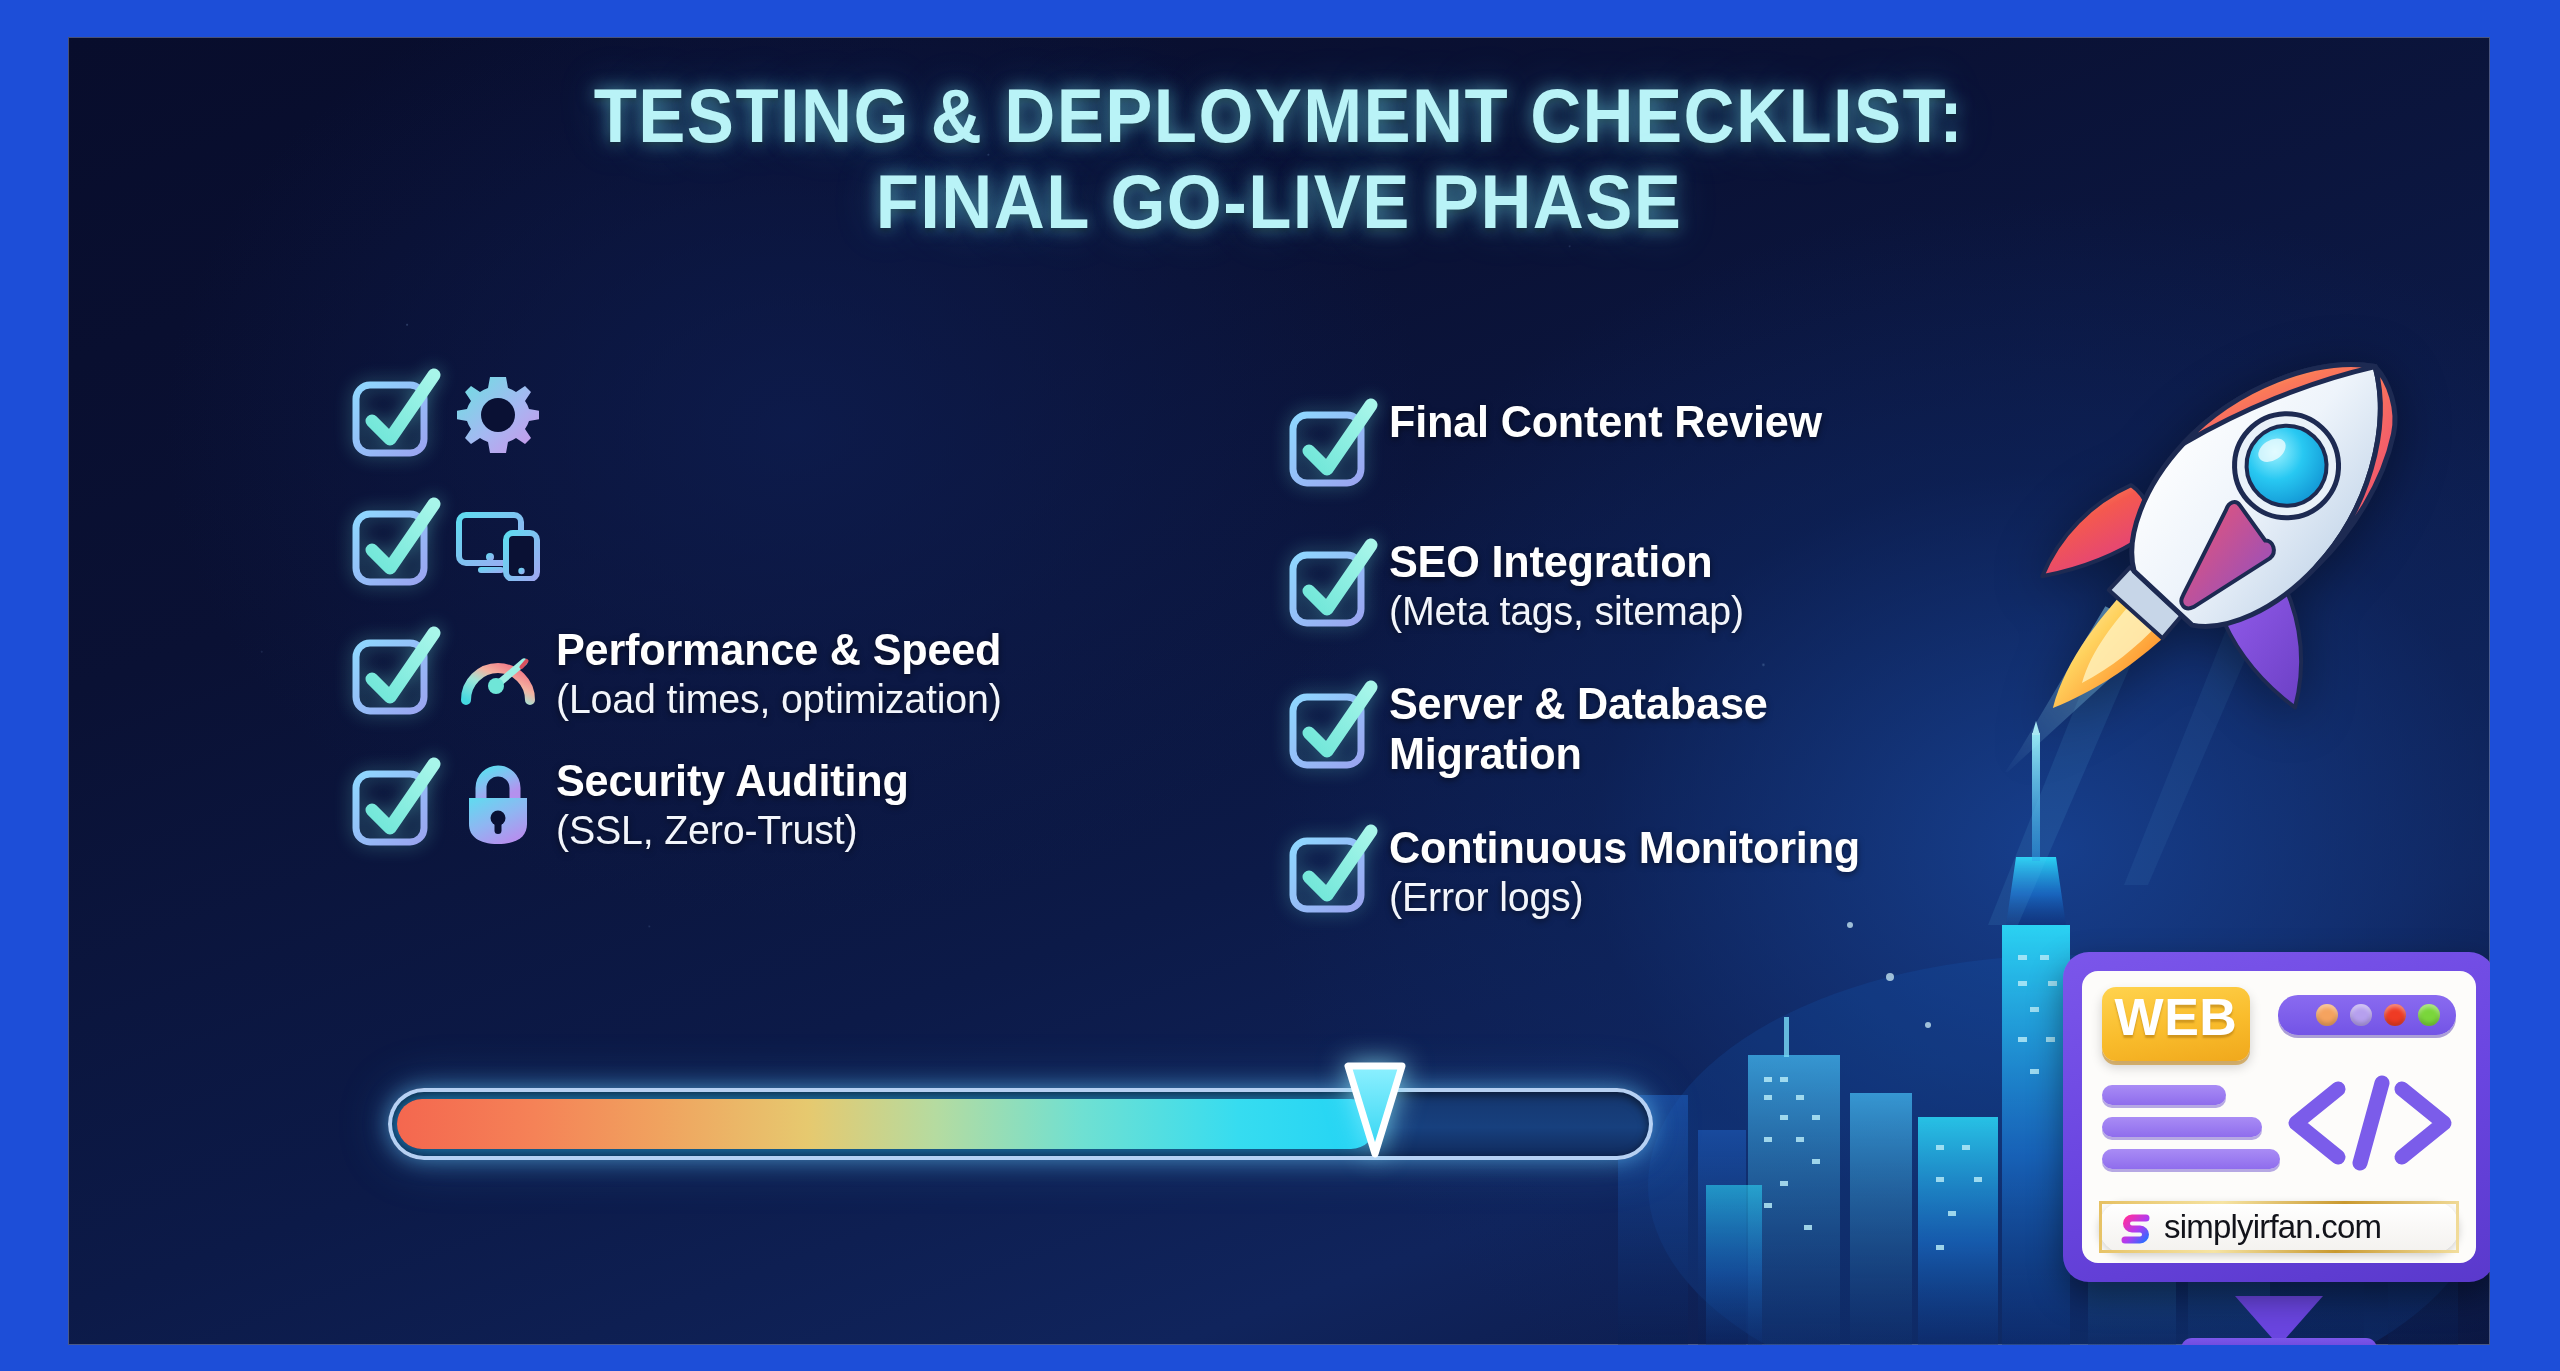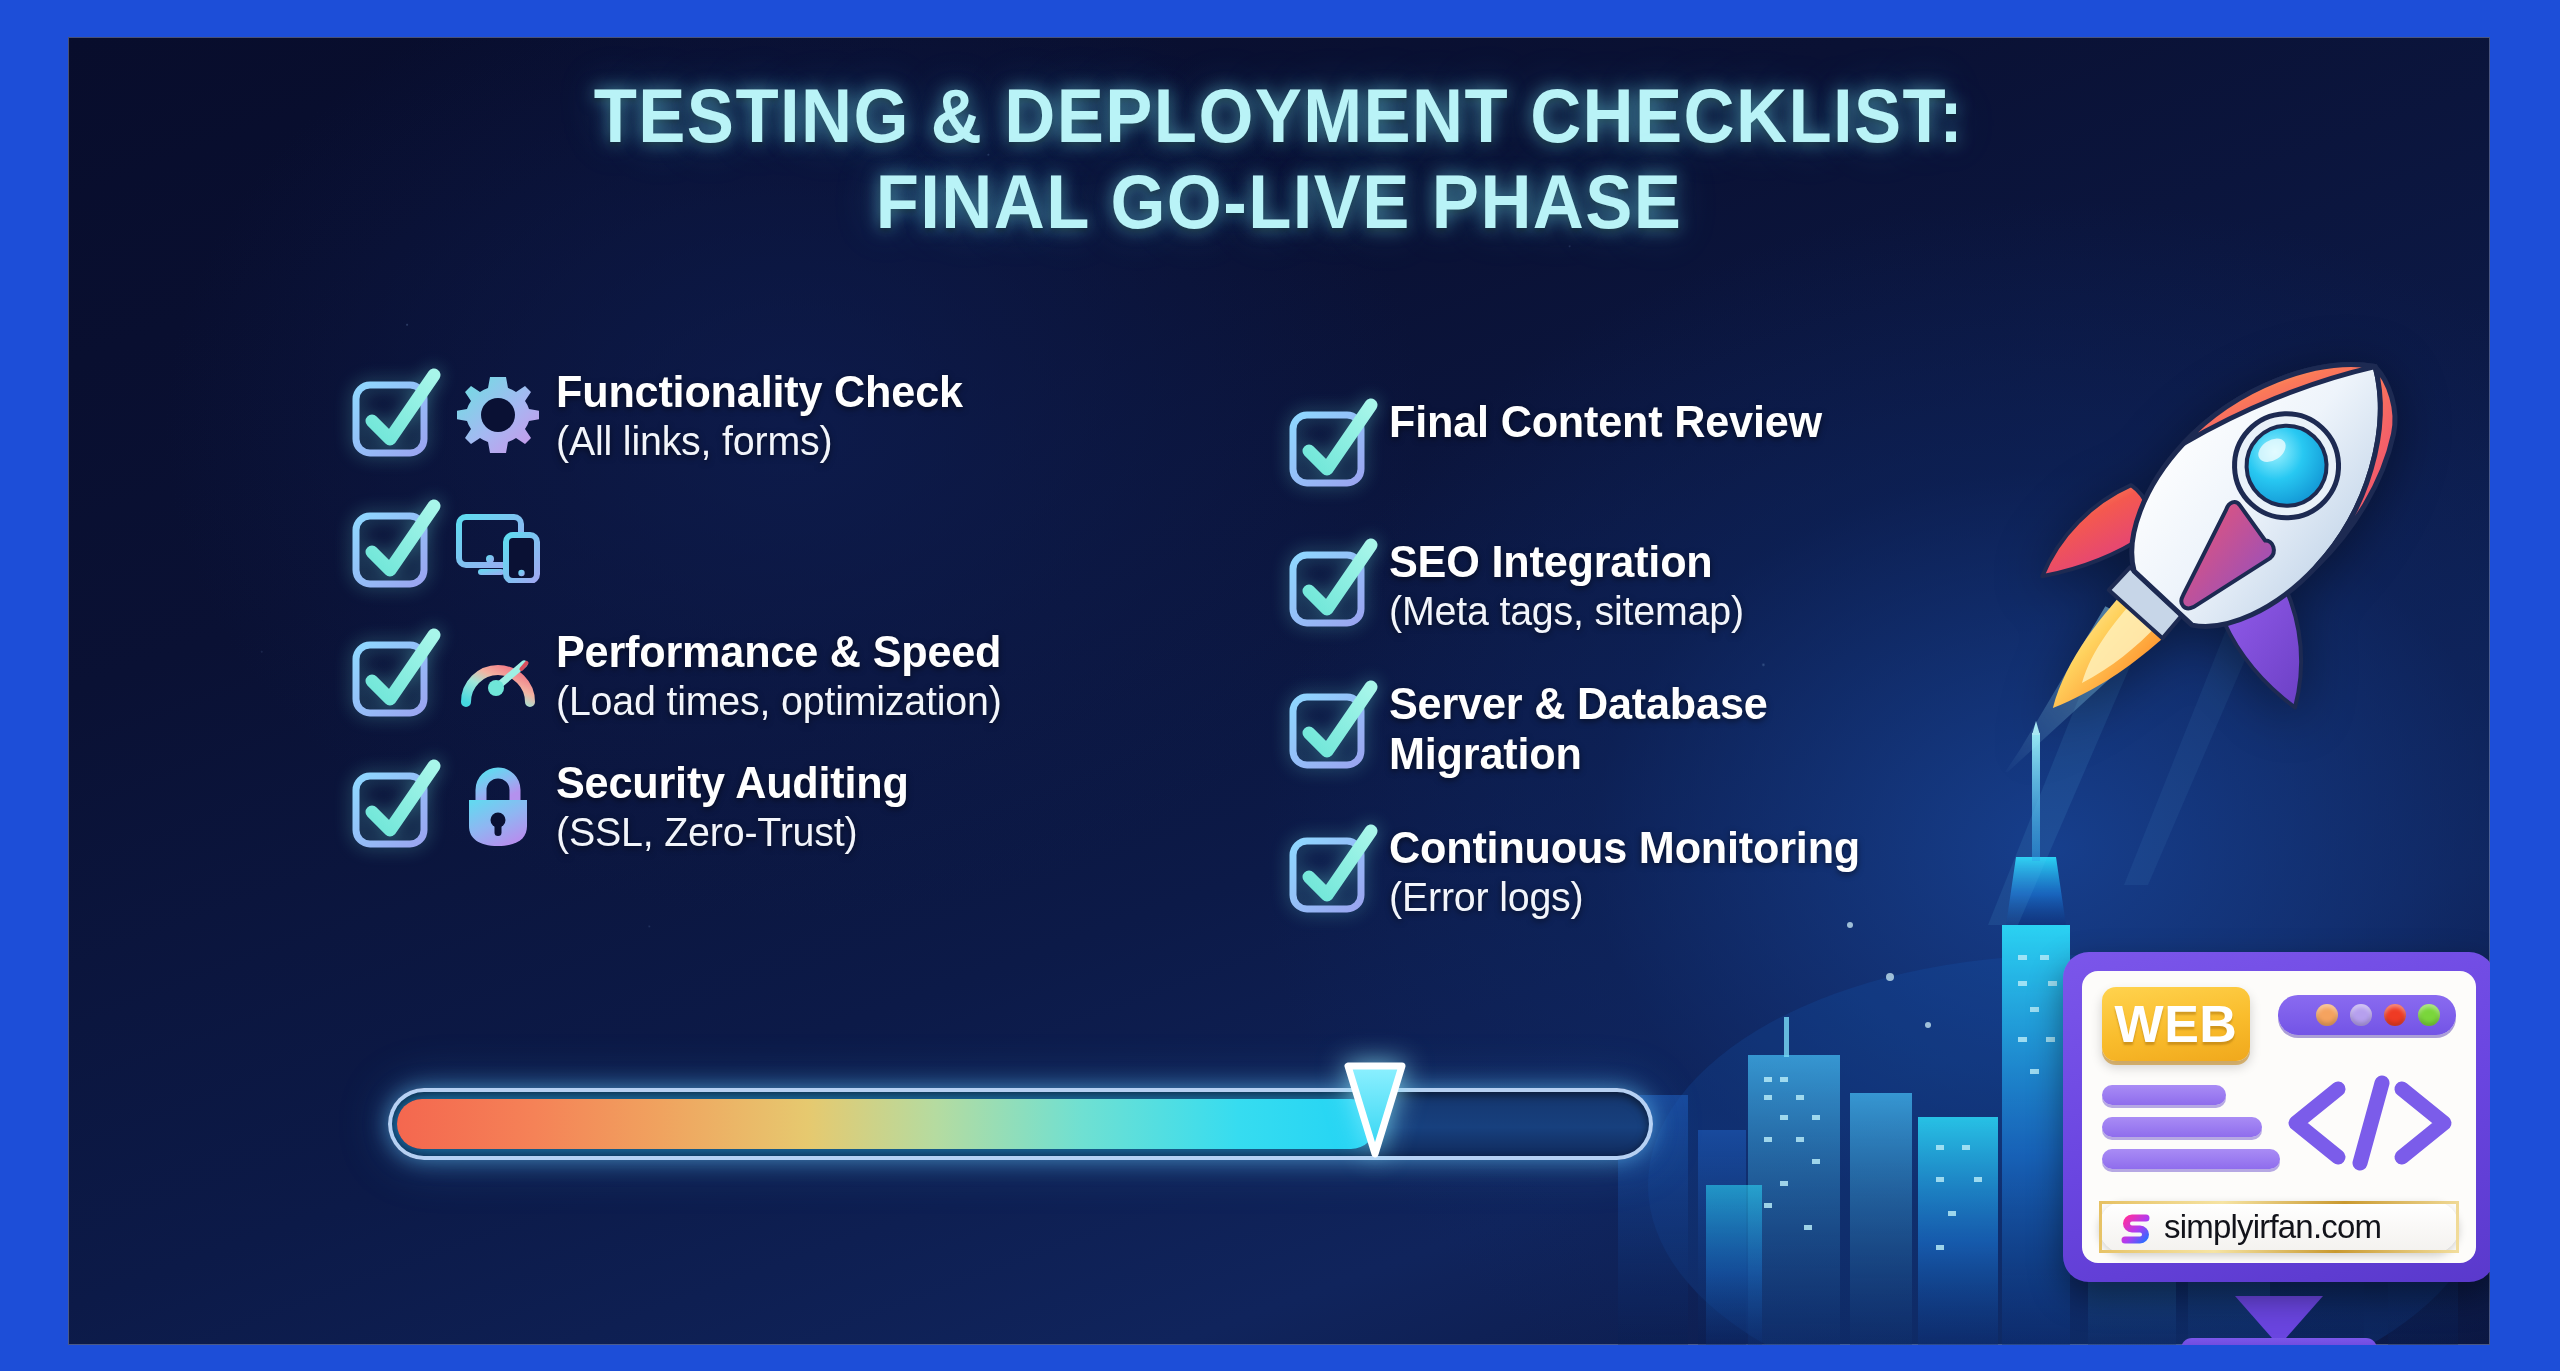--- a/index.html
+++ b/index.html
@@ -210,21 +210,21 @@
     left: 19px; top: 19px; right: 19px; bottom: 19px;
     background: #fdfcfa;
     border-radius: 16px;
     padding: 17px 18px 14px 20px;
   }
   #web-badge {
     position: absolute; left: 20px; top: 16px;
     width: 148px; height: 74px;
     background: linear-gradient(170deg,#ffd34e 0%, #f9bc2c 55%, #f0a81c 100%);
     border-radius: 14px;
-    display: flex; align-items: center; justify-content: center;
+    display: flex; justify-content: center;
     box-shadow: 0 4px 0 rgba(196,132,12,0.55), 0 6px 12px rgba(0,0,0,0.18);
   }
   #web-badge span {
     font-size: 52px; font-weight: 700; color: #ffffff;
     letter-spacing: 0.5px;
     text-shadow: 0 3px 2px rgba(160,106,10,0.45);
   }
   #titlebar-dots {
     position: absolute; right: 20px; top: 24px;
     width: 178px; height: 40px;
@@ -496,24 +496,20 @@
               </linearGradient>
             </defs>
             <path fill="url(#gearG)" d="M41 3 L49 3 L51 14 A28 28 0 0 1 59 18 L68 12 L74 18 L68 27
               A28 28 0 0 1 72 35 L83 37 L83 45 L72 47 A28 28 0 0 1 68 55 L74 64 L68 70 L59 64
               A28 28 0 0 1 51 68 L49 79 L41 79 L33 79 L31 68 A28 28 0 0 1 23 64 L14 70 L8 64 L14 55
               A28 28 0 0 1 10 47 L-1 45 L-1 37 L10 35 A28 28 0 0 1 14 27 L8 18 L14 12 L23 18
               A28 28 0 0 1 31 14 L33 3 Z" transform="translate(0,0)"></path>
             <circle cx="41" cy="41" r="17" fill="#0a1134"></circle>
           </svg>
         </span>
-        <span class="check-text">
-          <span class="check-title">Functionality Check</span>
-          <span class="check-sub">(All links, forms)</span>
-        </span>
       </div>
 
       <div class="check-row">
         <span class="checkbox-icon">
           <svg viewBox="0 0 96 96" xmlns="http://www.w3.org/2000/svg">
             <rect x="10" y="18" width="68" height="68" rx="14" ry="14" fill="none" stroke="url(#cbBox1)" stroke-width="7"></rect>
             <path d="M26 54 L44 72 L88 8" fill="none" stroke="url(#cbTick1)" stroke-width="13" stroke-linecap="round" stroke-linejoin="round"></path>
           </svg>
         </span>
         <span class="topic-icon">

